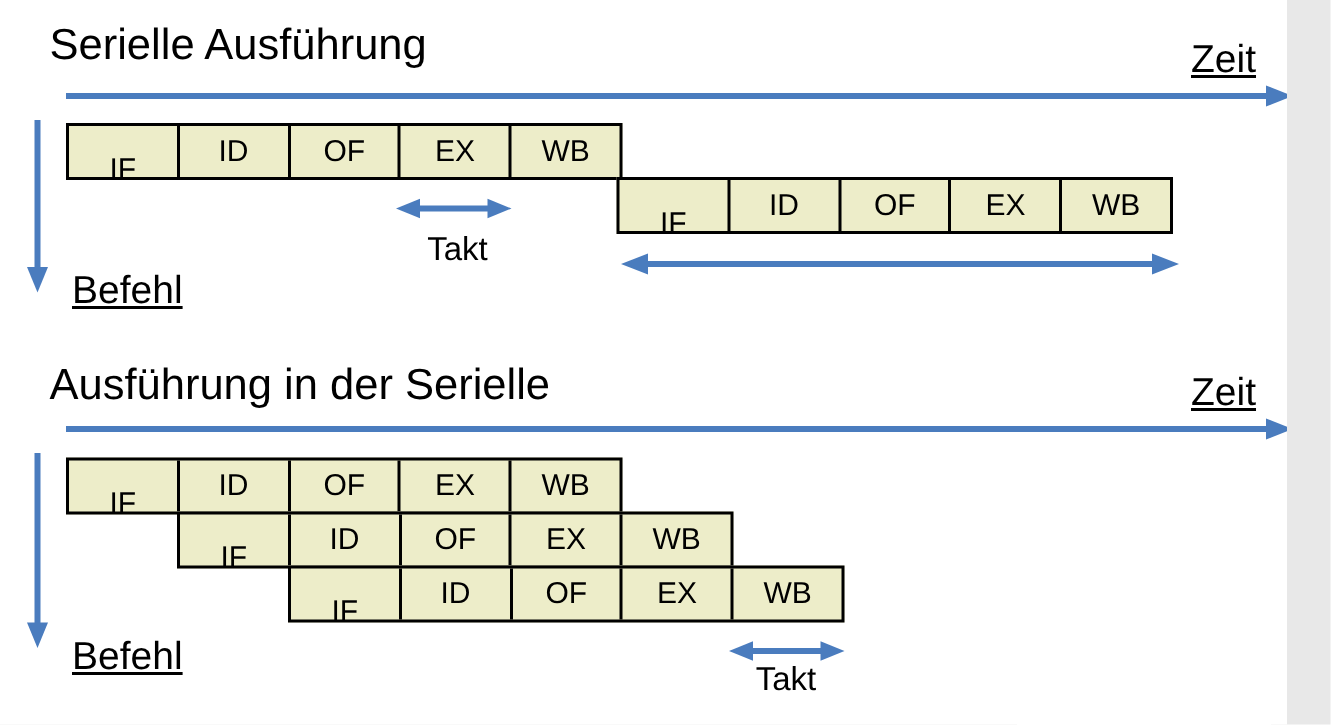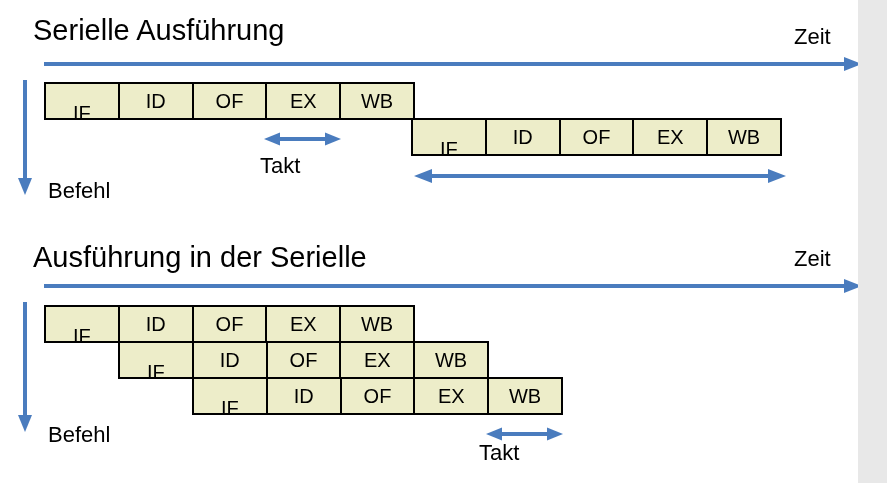--- a/index.html
+++ b/index.html
@@ -24,28 +24,30 @@
   }
   .section-title {
     position: absolute;
     font-size: 29px;
     font-weight: 400;
     color: var(--text);
     white-space: nowrap;
   }
   .axis-label {
     position: absolute;
-    font-size: 22px;
+    font-size: 26px;
     color: var(--text);
     white-space: nowrap;
+    text-decoration: underline;
   }
   .centered-label {
     position: absolute;
     font-size: 22px;
     color: var(--text);
+    text-align: center;
     white-space: nowrap;
   }
   .stage-row {
     position: absolute;
     display: flex;
     width: 371px;
     height: 38px;
     border: 2px solid var(--box-border);
     background: var(--box-fill);
   }

